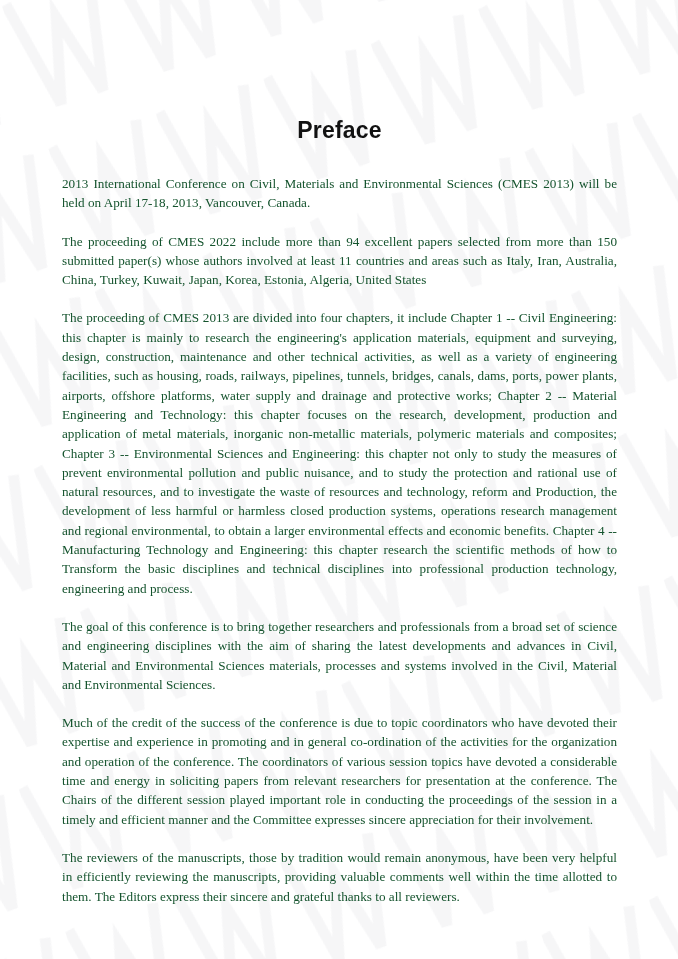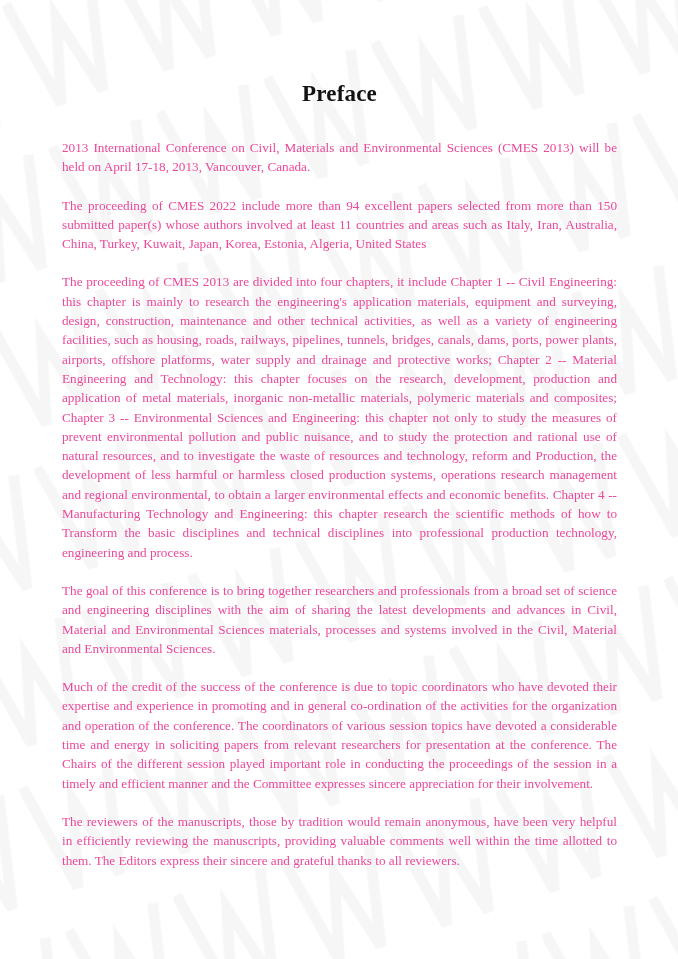--- a/index.html
+++ b/index.html
@@ -36,40 +36,40 @@
 
   .content {
     position: absolute;
     left: 62px;
     top: 0;
     width: 555px;
     z-index: 1;
   }
 
   .doc-title {
-    font-family: Liberation Serif, serif;
+    font-family: Liberation Sans, sans-serif;
     font-weight: bold;
     font-size: 23px;
     line-height: 28px;
     color: #121212;
     text-align: center;
     margin: 0;
-    padding-top: 80px;
+    padding-top: 116px;
     letter-spacing: 0.2px;
   }
 
   .body-block {
     margin-top: 30px;
   }
 
   p.para {
     font-family: "Liberation Serif", "DejaVu Serif", serif;
     font-size: 13.2px;
     line-height: 19.3px;
-    color: #ec4899;
+    color: #14532d;
     text-align: justify;
     text-justify: inter-word;
     margin: 0 0 19px 0;
     hyphens: none;
     -webkit-hyphens: none;
   }
 
   p.para:last-child {
     margin-bottom: 8px;
   }

